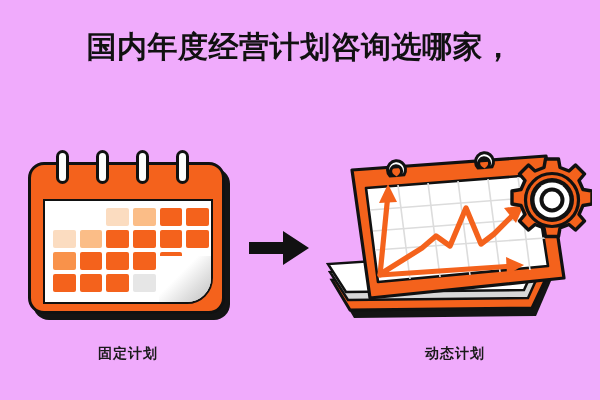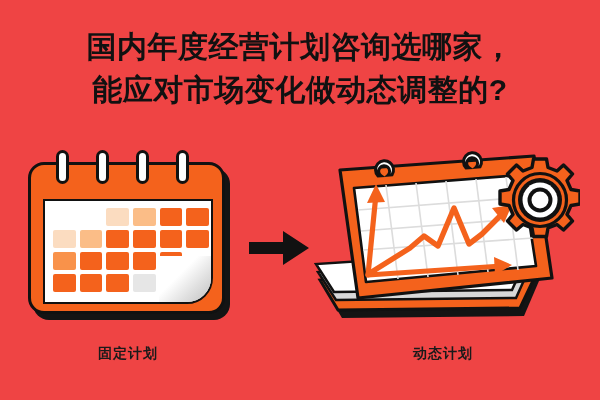--- a/index.html
+++ b/index.html
@@ -10,21 +10,21 @@
     height: 400px;
     overflow: hidden;
     font-family: "Liberation Sans", "DejaVu Sans", sans-serif;
     background: #e8e6e2;
   }
 
   #poster {
     position: relative;
     width: 600px;
     height: 400px;
-    background: #ef4444;
+    background: #f0abfc;
   }
 
   
   #headline {
     position: absolute;
     left: 0;
     top: 26px;
     width: 600px;
     text-align: center;
     color: #111111;
@@ -35,21 +35,21 @@
     white-space: nowrap;
   }
   #headline .hl-line { display: block; }
 
   
   .panel {
     position: absolute;
     top: 148px;
   }
   #panel-fixed  { left: 8px;   width: 240px; height: 215px; }
-  #panel-dynamic{ left: 306px; width: 274px; height: 215px; }
+  #panel-dynamic{ left: 318px; width: 274px; height: 215px; }
 
   .caption {
     position: absolute;
     bottom: 0;
     width: 100%;
     text-align: center;
     font-size: 14px;
     font-weight: bold;
     color: #1a1a1a;
     letter-spacing: 1px;
@@ -150,21 +150,20 @@
   }
   #cal-dyn svg { display: block; }
 </style>
 </head>
 <body>
 
 <div id="poster">
 
   <div id="headline">
     <span class="hl-line">国内年度经营计划咨询选哪家，</span>
-    <span class="hl-line">能应对市场变化做动态调整的?</span>
   </div>
 
   <div class="panel" id="panel-fixed">
 
     <div id="cal-fixed">
       <div class="cal-shadow"></div>
       <div class="cal-body">
         <div class="cal-page">
           <div class="grid" id="cal-grid">
               <div class="cell empty"></div>

